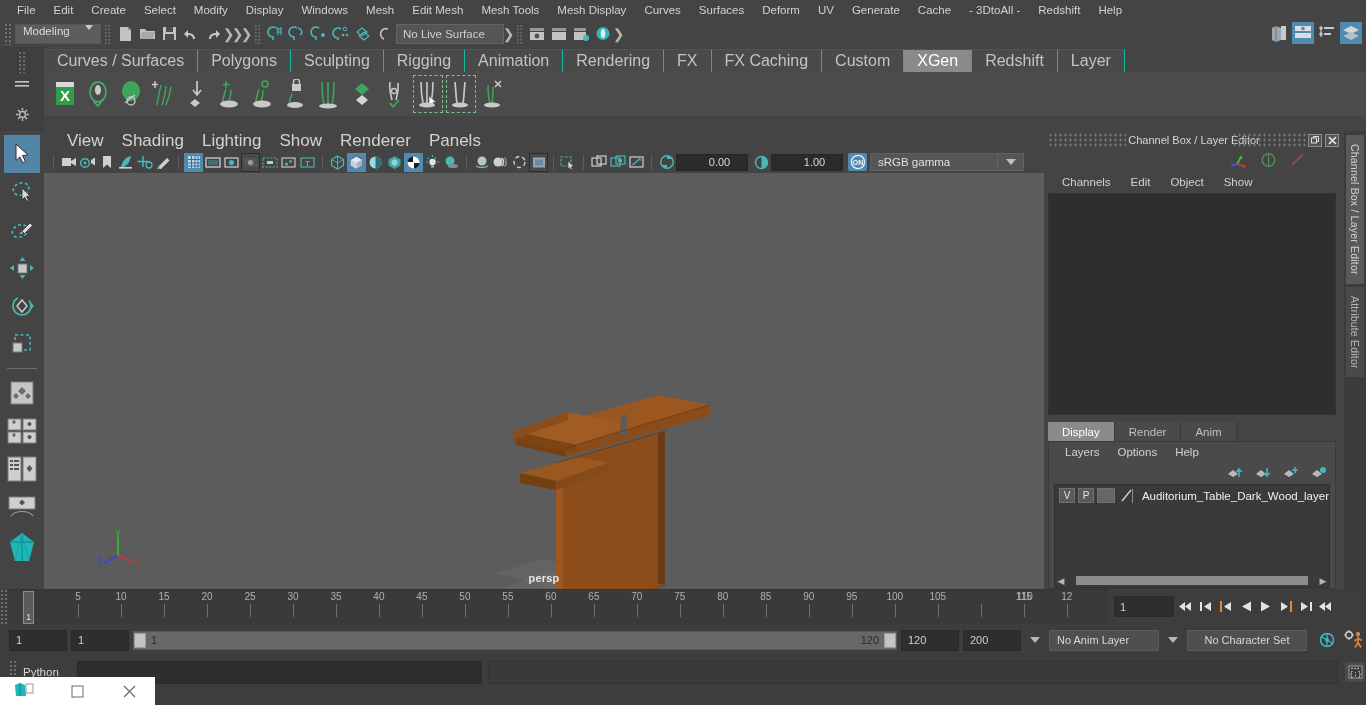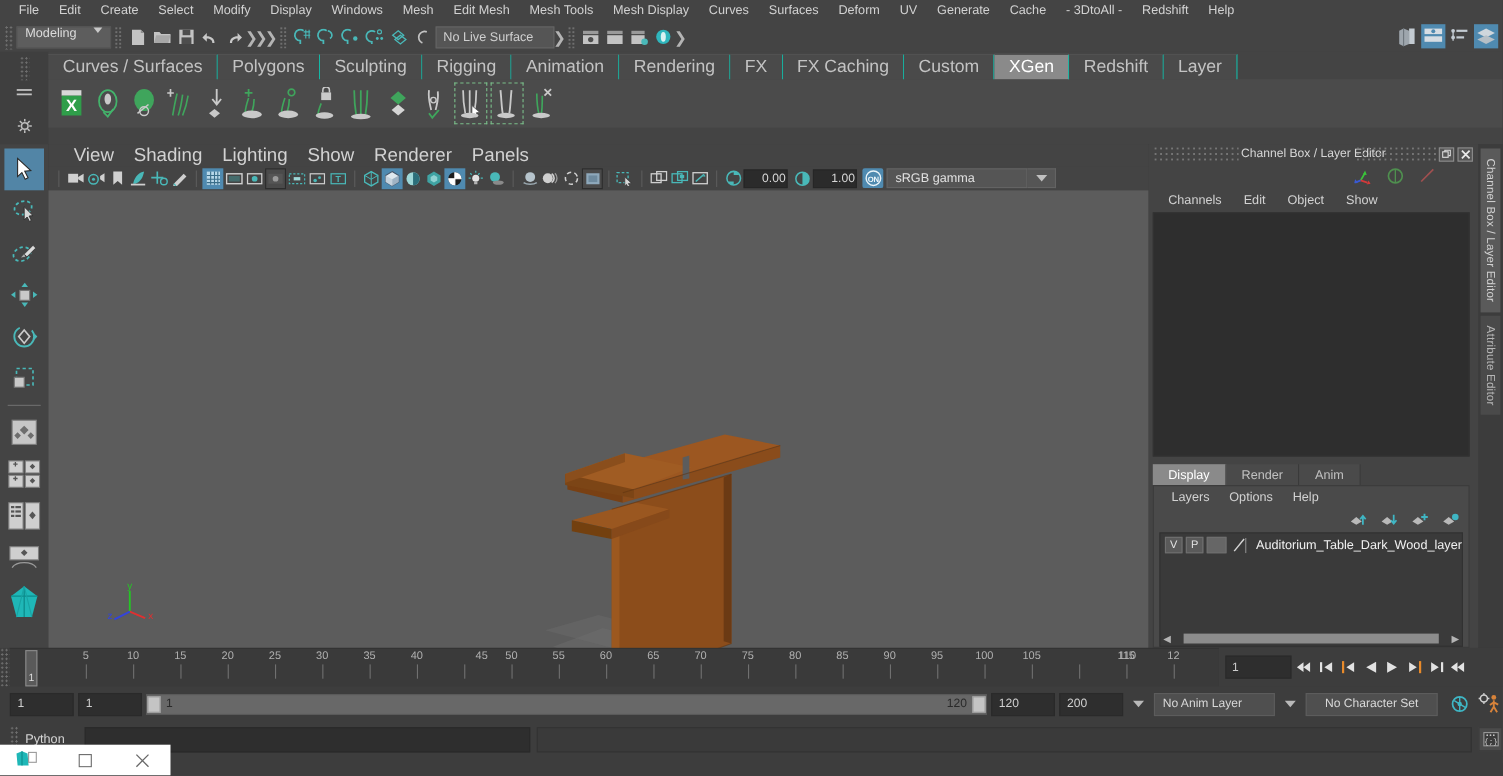--- a/index.html
+++ b/index.html
@@ -61,21 +61,21 @@
 
   
   .viewport-col { flex:1; display:flex; flex-direction:column; background:#3c3c3c; }
   .vp-menu { height:20px; background:#444; display:flex; align-items:center; padding-left:14px; }
   .vp-menu .vm { padding:0 9px; font-size:17px; color:#d2d2d2; line-height:20px; }
   .vp-tools { height:22px; background:#444; display:flex; align-items:center; padding-left:4px; }
   .vt { width:19px;height:19px;display:flex;align-items:center;justify-content:center;flex:0 0 19px;}
   .vt.on { background:#4f8ab0; }
   .vt.framed { border:1px solid #2b2b2b; background:#4a4a4a; }
   .vsep { width:1px;height:15px;background:#5c5c5c;margin:0 5px;flex:0 0 1px; }
-  .numfield { height:17px;width:40px;background:#2b2b2b;border:1px solid #262626;color:#d7d7d7;
+  .numfield { height:17px;width:72px;background:#2b2b2b;border:1px solid #262626;color:#d7d7d7;
       font-size:11px;display:flex;align-items:center;justify-content:center;padding-left:15px; }
   .gammafield { height:18px;width:128px;background:#555;border:1px solid #636363;color:#e0e0e0;
       font-size:11.5px; display:flex;align-items:center;padding-left:7px; }
   .gammaarrow { width:26px;height:18px;background:#555;border:1px solid #636363;border-left:none;
       display:flex;align-items:center;justify-content:center;}
   .vp-canvas { flex:1; background:#5c5c5c; position:relative; overflow:hidden; }
   .persp-label { position:absolute;bottom:5px;left:0;right:0;text-align:center;
       color:#e8e8e8;font-size:11px;font-weight:bold;letter-spacing:.2px;}
   .axis-gizmo { position:absolute; left:52px; bottom:20px; }
 
@@ -827,20 +827,21 @@
         <div class="axis-gizmo">
           <svg width="46" height="40" viewBox="0 0 46 40">
             <line x1="22" y1="27" x2="22" y2="8" stroke="#26c426" stroke-width="1.7"></line>
             <text x="22" y="6" font-size="9" font-family="Liberation Sans" fill="#26c426" text-anchor="middle">y</text>
             <line x1="22" y1="27" x2="36" y2="33" stroke="#e03030" stroke-width="1.7"></line>
             <text x="41" y="34" font-size="9" font-family="Liberation Sans" fill="#e03030" text-anchor="middle">x</text>
             <line x1="22" y1="27" x2="8" y2="34" stroke="#3344dd" stroke-width="1.7"></line>
             <text x="4" y="34" font-size="9" font-family="Liberation Sans" fill="#3344dd" text-anchor="middle">z</text>
           </svg>
         </div>
+        <div class="persp-label">persp</div>
       </div>
     </div>
 
     <div class="rdock">
       <div class="rd-title">
         <span class="dots l"></span>
         <span>Channel Box / Layer Editor</span>
         <span class="dots r"></span>
         <span class="wbtn" style="right:22px;">
           <svg width="8" height="8" viewBox="0 0 8 8">
@@ -971,21 +972,21 @@
           <div class="tl-num" style="left: 197.967px;">20</div>
           <div class="tl-tick" style="left: 240.959px;"></div>
           <div class="tl-num" style="left: 240.959px;">25</div>
           <div class="tl-tick" style="left: 283.951px;"></div>
           <div class="tl-num" style="left: 283.951px;">30</div>
           <div class="tl-tick" style="left: 326.943px;"></div>
           <div class="tl-num" style="left: 326.943px;">35</div>
           <div class="tl-tick" style="left: 369.934px;"></div>
           <div class="tl-num" style="left: 369.934px;">40</div>
           <div class="tl-tick" style="left: 412.926px;"></div>
-          <div class="tl-num" style="left: 412.926px; margin-left: 16px;">45</div>
+          <div class="tl-num" style="left: 412.926px;">45</div>
           <div class="tl-tick" style="left: 455.918px;"></div>
           <div class="tl-num" style="left: 455.918px;">50</div>
           <div class="tl-tick" style="left: 498.91px;"></div>
           <div class="tl-num" style="left: 498.91px;">55</div>
           <div class="tl-tick" style="left: 541.902px;"></div>
           <div class="tl-num" style="left: 541.902px;">60</div>
           <div class="tl-tick" style="left: 584.893px;"></div>
           <div class="tl-num" style="left: 584.893px;">65</div>
           <div class="tl-tick" style="left: 627.885px;"></div>
           <div class="tl-num" style="left: 627.885px;">70</div>

